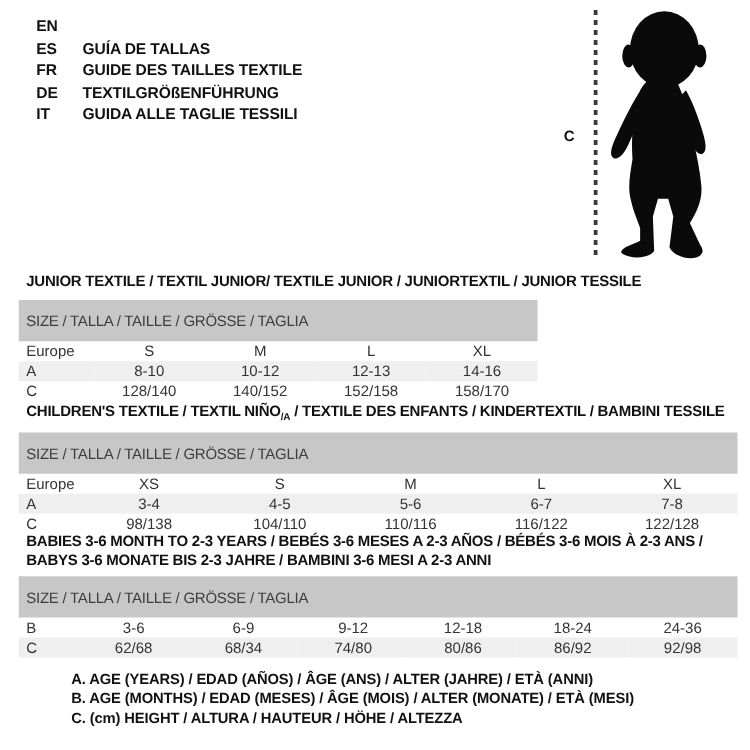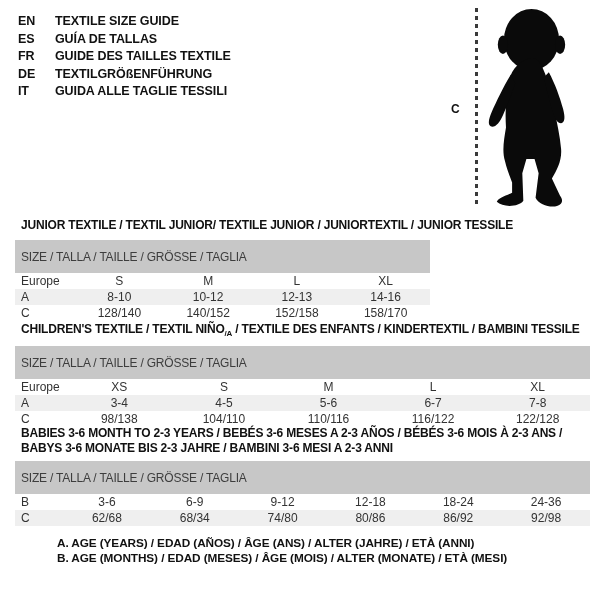--- a/index.html
+++ b/index.html
@@ -4,21 +4,21 @@
 <style>
   * { margin:0; padding:0; box-sizing:border-box; }
   html,body { width:600px; height:600px; }
   body {
     font-family:"Liberation Sans","DejaVu Sans",sans-serif;
     background:#ffffff; color:#222; position:relative; overflow:hidden;
   }
   .page { position:absolute; inset:0; }
 
   
-  .lang-block { position:absolute; top:13px; left:18px; }
+  .lang-block { position:absolute; top:13px; left:29px; }
   .lang-row { display:flex; line-height:17.5px; font-size:12.5px; font-weight:bold; color:#111; letter-spacing:-0.1px; }
   .lang-code { width:37px; }
 
   
   .figure { position:absolute; top:5px; left:443px; width:152px; height:205px; }
   .measure-label { position:absolute; left:8px; top:97px; font-size:12px; font-weight:bold; color:#111; }
   .measure-line { position:absolute; left:32px; top:3px; width:3px; height:199px;
     background:repeating-linear-gradient(to bottom,#3a3a3a 0 4px,transparent 4px 8px); }
   .silhouette { position:absolute; left:39px; top:2px; }
 
@@ -38,21 +38,20 @@
   .note-line { font-size:11.8px; font-weight:bold; color:#111; line-height:15.4px; letter-spacing:-0.1px; }
 </style>
 </head>
 <body>
 
 <div class="page">
 
   <div class="lang-block">
     <div class="lang-row">
       <span class="lang-code">EN</span>
-      <span class="lang-text">TEXTILE SIZE GUIDE</span>
     </div>
     <div class="lang-row">
       <span class="lang-code">ES</span>
       <span class="lang-text">GUÍA DE TALLAS</span>
     </div>
     <div class="lang-row">
       <span class="lang-code">FR</span>
       <span class="lang-text">GUIDE DES TAILLES TEXTILE</span>
     </div>
     <div class="lang-row">
@@ -191,15 +190,16 @@
       <td class="val">80/86</td>
       <td class="val">86/92</td>
       <td class="val">92/98</td>
     </tr>
   </tbody>
     </table>
 
   <div class="notes">
     <div class="note-line">A. AGE (YEARS) / EDAD (AÑOS) / ÂGE (ANS) / ALTER (JAHRE) / ETÀ (ANNI)</div>
     <div class="note-line">B. AGE (MONTHS) / EDAD (MESES) / ÂGE (MOIS) / ALTER (MONATE) / ETÀ (MESI)</div>
+    <div class="note-line">C. (cm) HEIGHT / ALTURA / HAUTEUR / HÖHE / ALTEZZA</div>
   </div>
 
 </div>
 
 </body></html>

